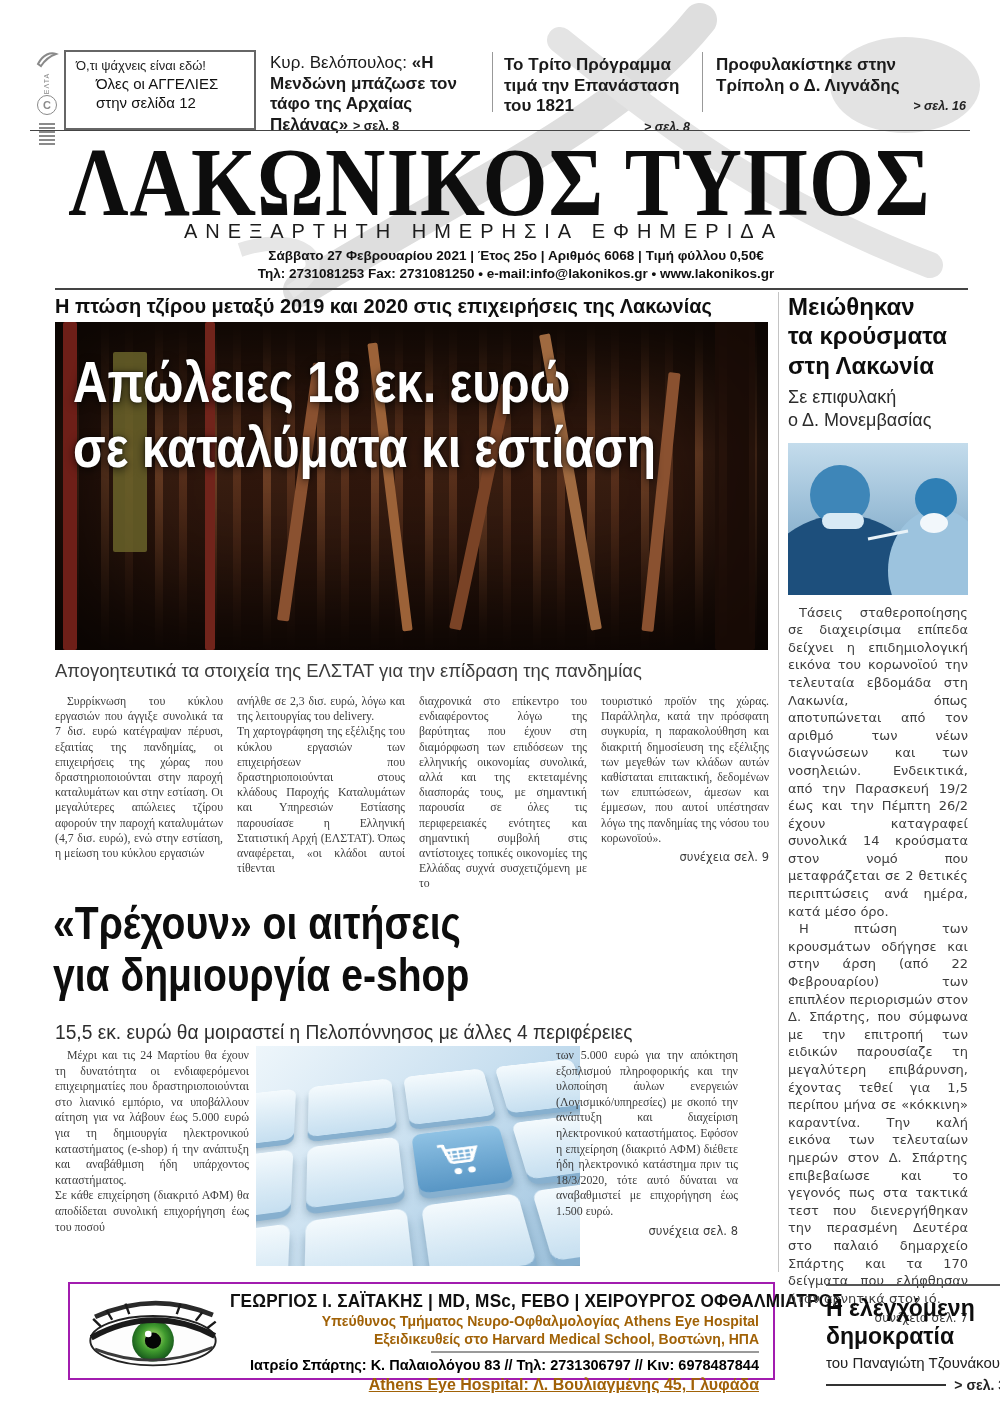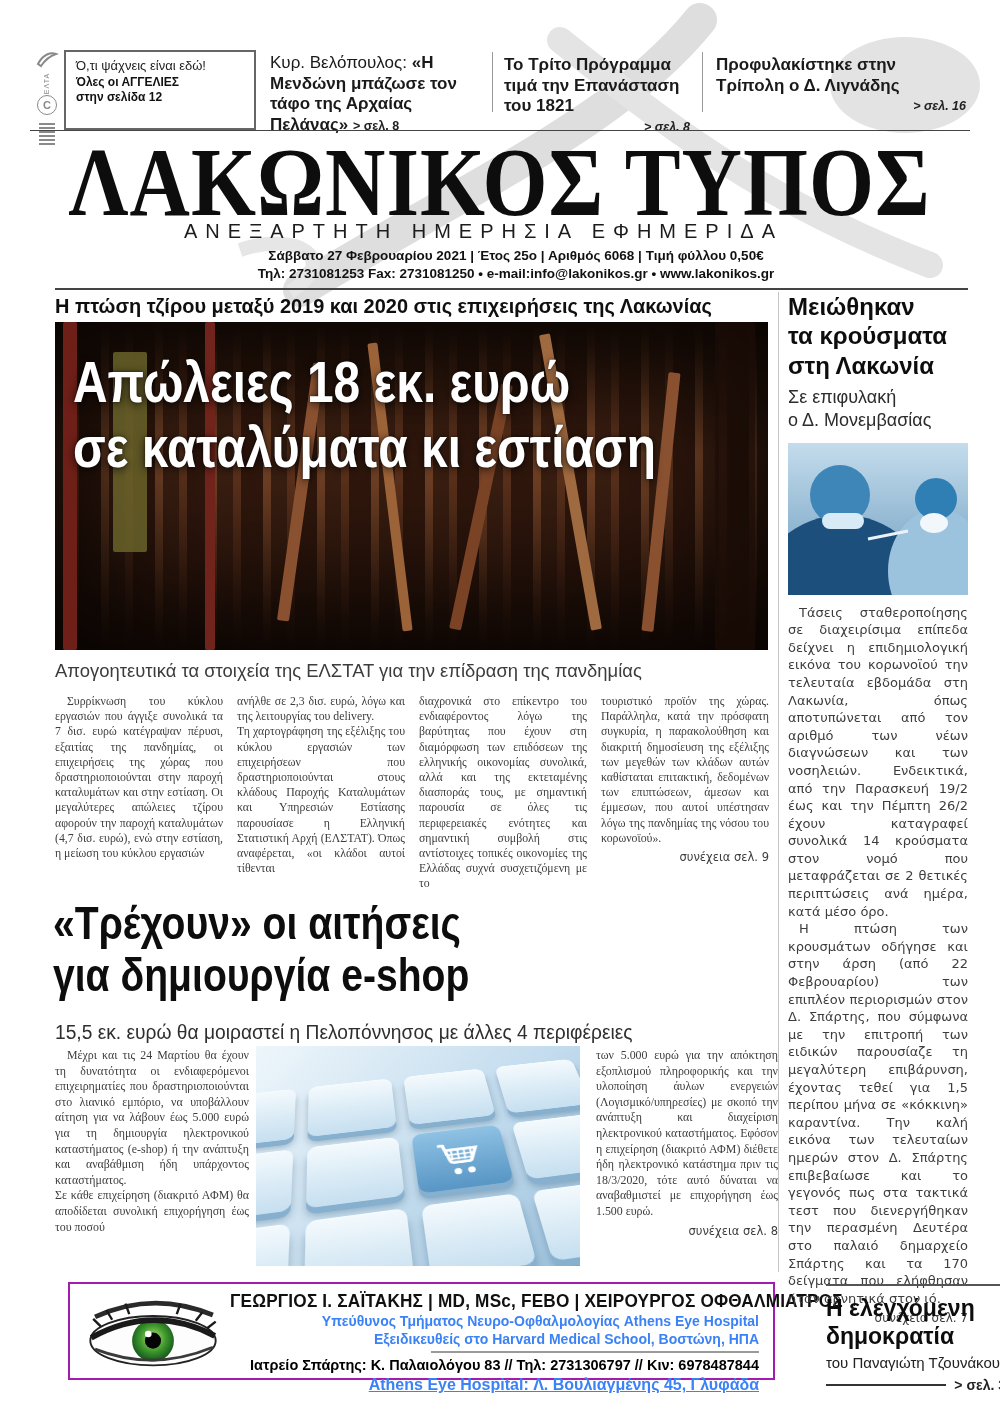--- a/index.html
+++ b/index.html
@@ -7,21 +7,21 @@
         font-family:"Liberation Sans",sans-serif;color:#111;overflow:hidden;}
   .abs{position:absolute;}
   .pre{white-space:pre-line;}
   .cond{display:inline-block;transform:scaleX(.86);transform-origin:0 50%;white-space:nowrap;}
   .condblk{display:inline-block;transform:scaleX(.88);transform-origin:0 0;}
   .hr{background:#444;height:1px;}
   .vline{width:1px;background:#999;}
   
   .promo{border:2px solid #666;padding:6px 10px;box-sizing:border-box;}
   .promo .p1{font-size:13px;color:#222;margin-bottom:2px;}
-  .promo .p2{font-size:12px;font-weight:bold;line-height:1.25;}
+  .promo .p2{font-size:15px;font-weight:normal;line-height:1.25;margin-left:20px;}
   .teaser{font-size:17px;font-weight:bold;line-height:1.22;color:#1a1a1a;}
   .teaser .pref{font-weight:normal;}
   .pageref{font-size:12.5px;font-weight:bold;color:#222;}
   .pr-right{display:block;text-align:right;margin-top:3px;font-style:italic;}
   
   .mast{font-family:"Liberation Serif",serif;font-weight:bold;font-size:82px;letter-spacing:1px;
         display:inline-block;transform:scale(1.02,1.18);transform-origin:50% 50%;white-space:nowrap;color:#0d0d0d;}
   .mastsub{font-size:20px;letter-spacing:8px;color:#1c1c1c;}
   .dateline{font-size:13.5px;font-weight:bold;color:#111;margin-left:16px;}
   
@@ -43,21 +43,21 @@
   .ebody{font-size:11.9px;line-height:15.6px;}
   .photo-shop{background:linear-gradient(135deg,#eef6fb 0%,#c3dcee 55%,#9dc2dd 100%);overflow:hidden;}
   .keywrap{position:absolute;left:-60px;top:-20px;width:520px;
            transform:perspective(520px) rotateX(38deg) rotateZ(-9deg);}
   .key{display:inline-block;width:92px;height:74px;margin:7px;border-radius:10px;vertical-align:top;
        background:linear-gradient(180deg,#f4fafd,#c6dff0);box-shadow:0 7px 0 #87b0cf,0 10px 8px rgba(40,80,110,.35);}
   .key.cart{background:linear-gradient(180deg,#8fc2e4,#5896c5);display:inline-flex;align-items:center;justify-content:center;}
   
   .adbox{border:2px solid #a21caf;box-sizing:border-box;padding:6px 14px 8px 160px;}
   .adname{font-size:18.5px;font-weight:bold;text-align:center;letter-spacing:.2px;color:#101010;}
-  .adline{font-size:14px;font-weight:bold;color:#3b82f6;text-align:right;line-height:1.3;}
+  .adline{font-size:14px;font-weight:bold;color:#a16207;text-align:right;line-height:1.3;}
   .adline.b{font-size:14.5px;color:#000;}
   .adrule{height:2px;background:#9a9a9a;margin:3px 0 3px auto;width:62%;}
   
   .sb-hl{font-size:24px;font-weight:bold;line-height:1.22;color:#0d0d0d;}
   .sb-sub{font-size:18px;color:#2c2c2c;line-height:1.3;}
   .sb-body{font-size:13px;line-height:17.6px;color:#3d3d3d;text-align:justify;
            font-family:"DejaVu Sans",sans-serif;}
   .sb-body p{margin:0;text-indent:11px;}
   .photo-sb{overflow:hidden;}
   .op-title{font-size:23px;font-weight:bold;line-height:1.2;color:#0d0d0d;}
@@ -177,21 +177,21 @@
           <path d="M2 3h2.4l2.5 9.2a1.6 1.6 0 0 0 1.55 1.18h7a1.6 1.6 0 0 0 1.55-1.15L19.6 6H5.2" fill="none" stroke="#fff" stroke-width="1.6"></path>
           <path d="M8 6v6 M11 6v6 M14 6v6 M17 6.2v5.6 M6.2 8.8h12.6 M6.9 11.2h11.2" stroke="#fff" stroke-width=".9"></path>
           <circle cx="9.6" cy="18.6" r="1.7" fill="#fff"></circle>
           <circle cx="15.8" cy="18.6" r="1.7" fill="#fff"></circle>
         </svg>
       </div><div class="key"></div>
       <div class="key"></div><div class="key"></div><div class="key"></div><div class="key"></div>
     </div>
   </div>
 
-  <div class="abs" style="left:596px;top:1048px;width:182px;">
+  <div class="abs" style="left:556px;top:1048px;width:182px;">
     <div class="bodycol ebody">των 5.000 ευρώ για την απόκτηση εξοπλισμού πληροφορικής και την υλοποίηση άυλων ενεργειών (Λογισμικό/υπηρεσίες) με σκοπό την ανάπτυξη και διαχείριση ηλεκτρονικού καταστήματος. Εφόσον η επιχείρηση (διακριτό ΑΦΜ) διέθετε ήδη ηλεκτρονικό κατάστημα πριν τις 18/3/2020, τότε αυτό δύναται να αναβαθμιστεί με επιχορήγηση έως 1.500 ευρώ.</div>
     <div class="contin">συνέχεια σελ. 8</div>
   </div>
 
   <div class="abs adbox" style="left:68px;top:1282px;width:707px;height:98px;">
     <svg class="abs" style="left:10px;top:12px;" width="146" height="76" viewBox="0 0 150 80">
       <defs>
         <radialGradient id="iris" cx="50%" cy="45%" r="55%">
           <stop offset="0%" stop-color="#bfe77a"></stop>
             <stop offset="55%" stop-color="#3f9a2e"></stop>

